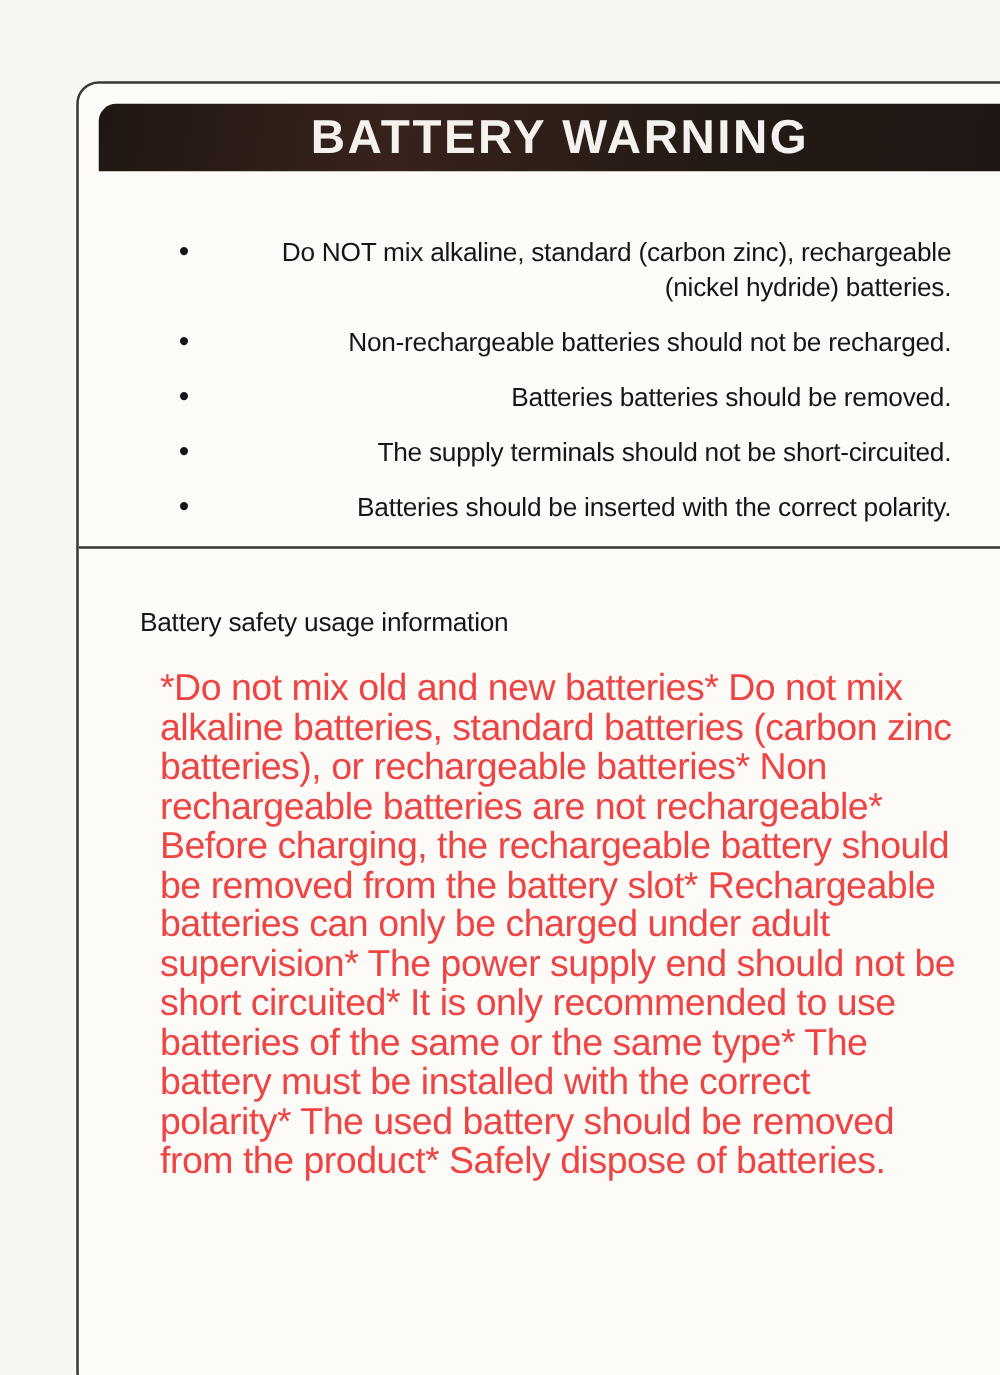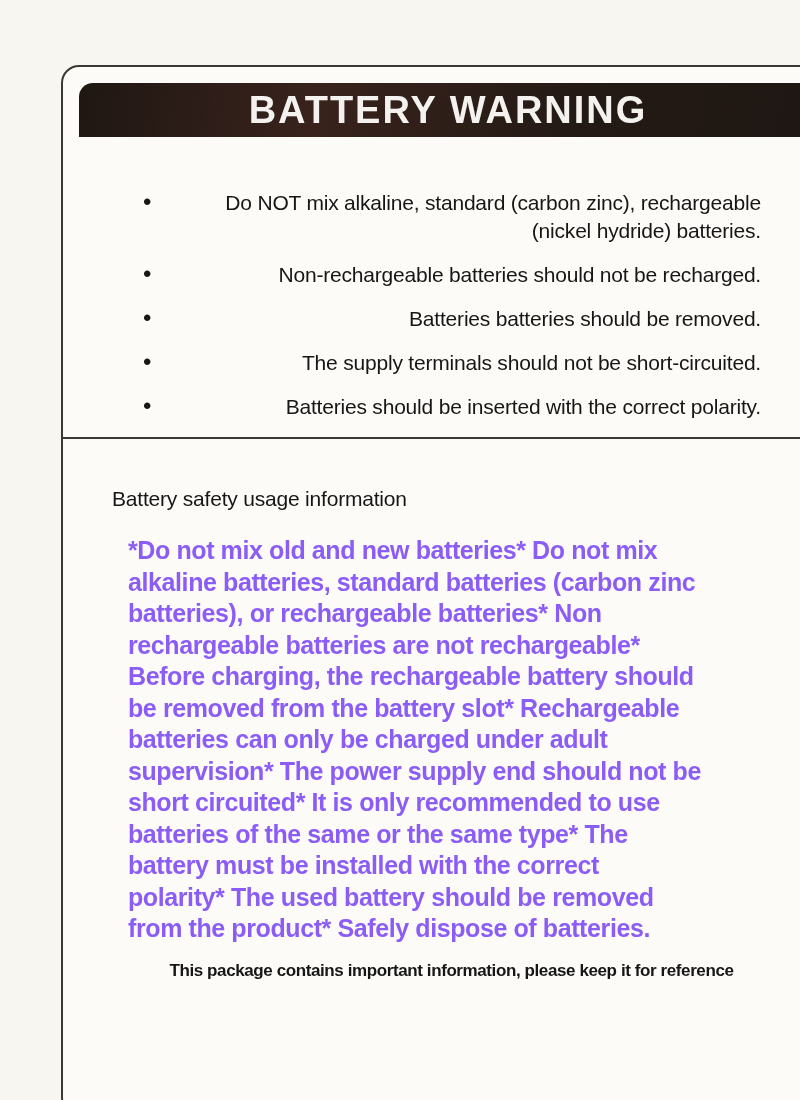--- a/index.html
+++ b/index.html
@@ -79,26 +79,26 @@
     padding:16px 26px 0 33px;
   }
   .info-heading{
     text-align:left;
     font-size:21px;
     font-weight:normal;
     margin:16px 0 24px 0;
     letter-spacing:-0.2px;
   }
   .info-paragraph{
-    font-size:25px;
-    font-weight:bold;
+    font-size:30px;
+    font-weight:normal;
     line-height:31.5px;
     letter-spacing:-0.4px;
     white-space:pre-line;
-    color:#8b5cf6;
+    color:#ef4444;
   }
   .info-footer{
     text-align:center;
     font-weight:bold;
     font-size:17px;
     letter-spacing:-0.4px;
     margin-top:7px;
     white-space:nowrap;
   }
 </style>
@@ -135,16 +135,15 @@
 Before charging, the rechargeable battery should
 be removed from the battery slot* Rechargeable
 batteries can only be charged under adult
 supervision* The power supply end should not be
 short circuited* It is only recommended to use
 batteries of the same or the same type* The
 battery must be installed with the correct
 polarity* The used battery should be removed
 from the product* Safely dispose of batteries.</div>
 
-    <div class="info-footer">This package contains important information, please keep it for reference</div>
   </div>
 
 </div>
 
 </body></html>

